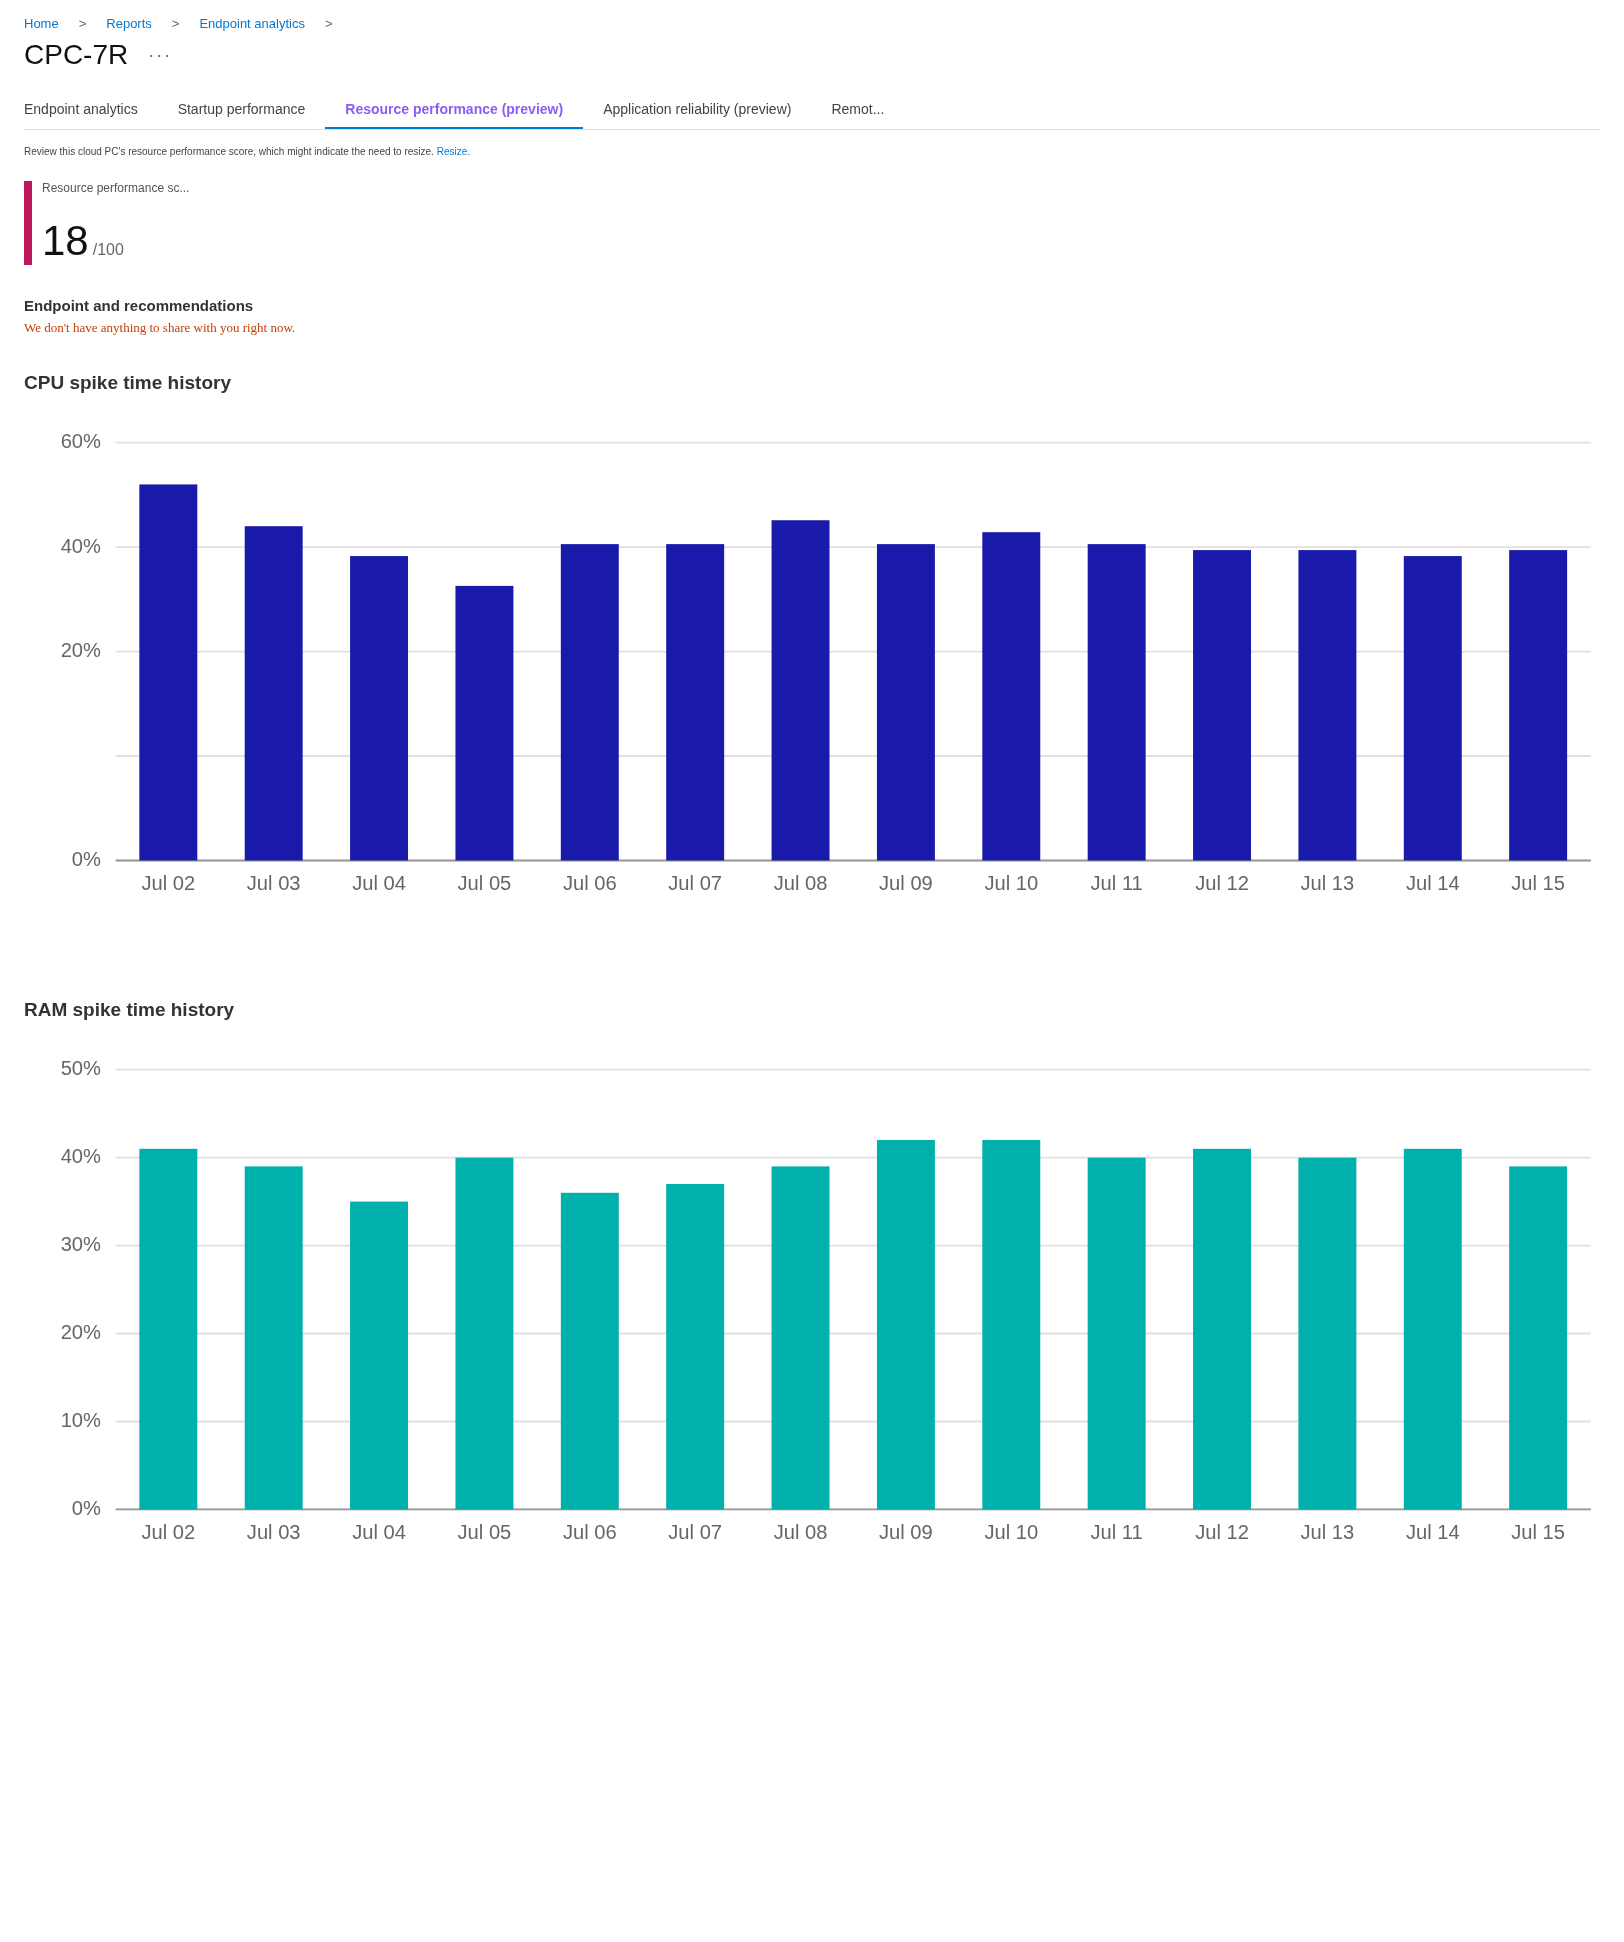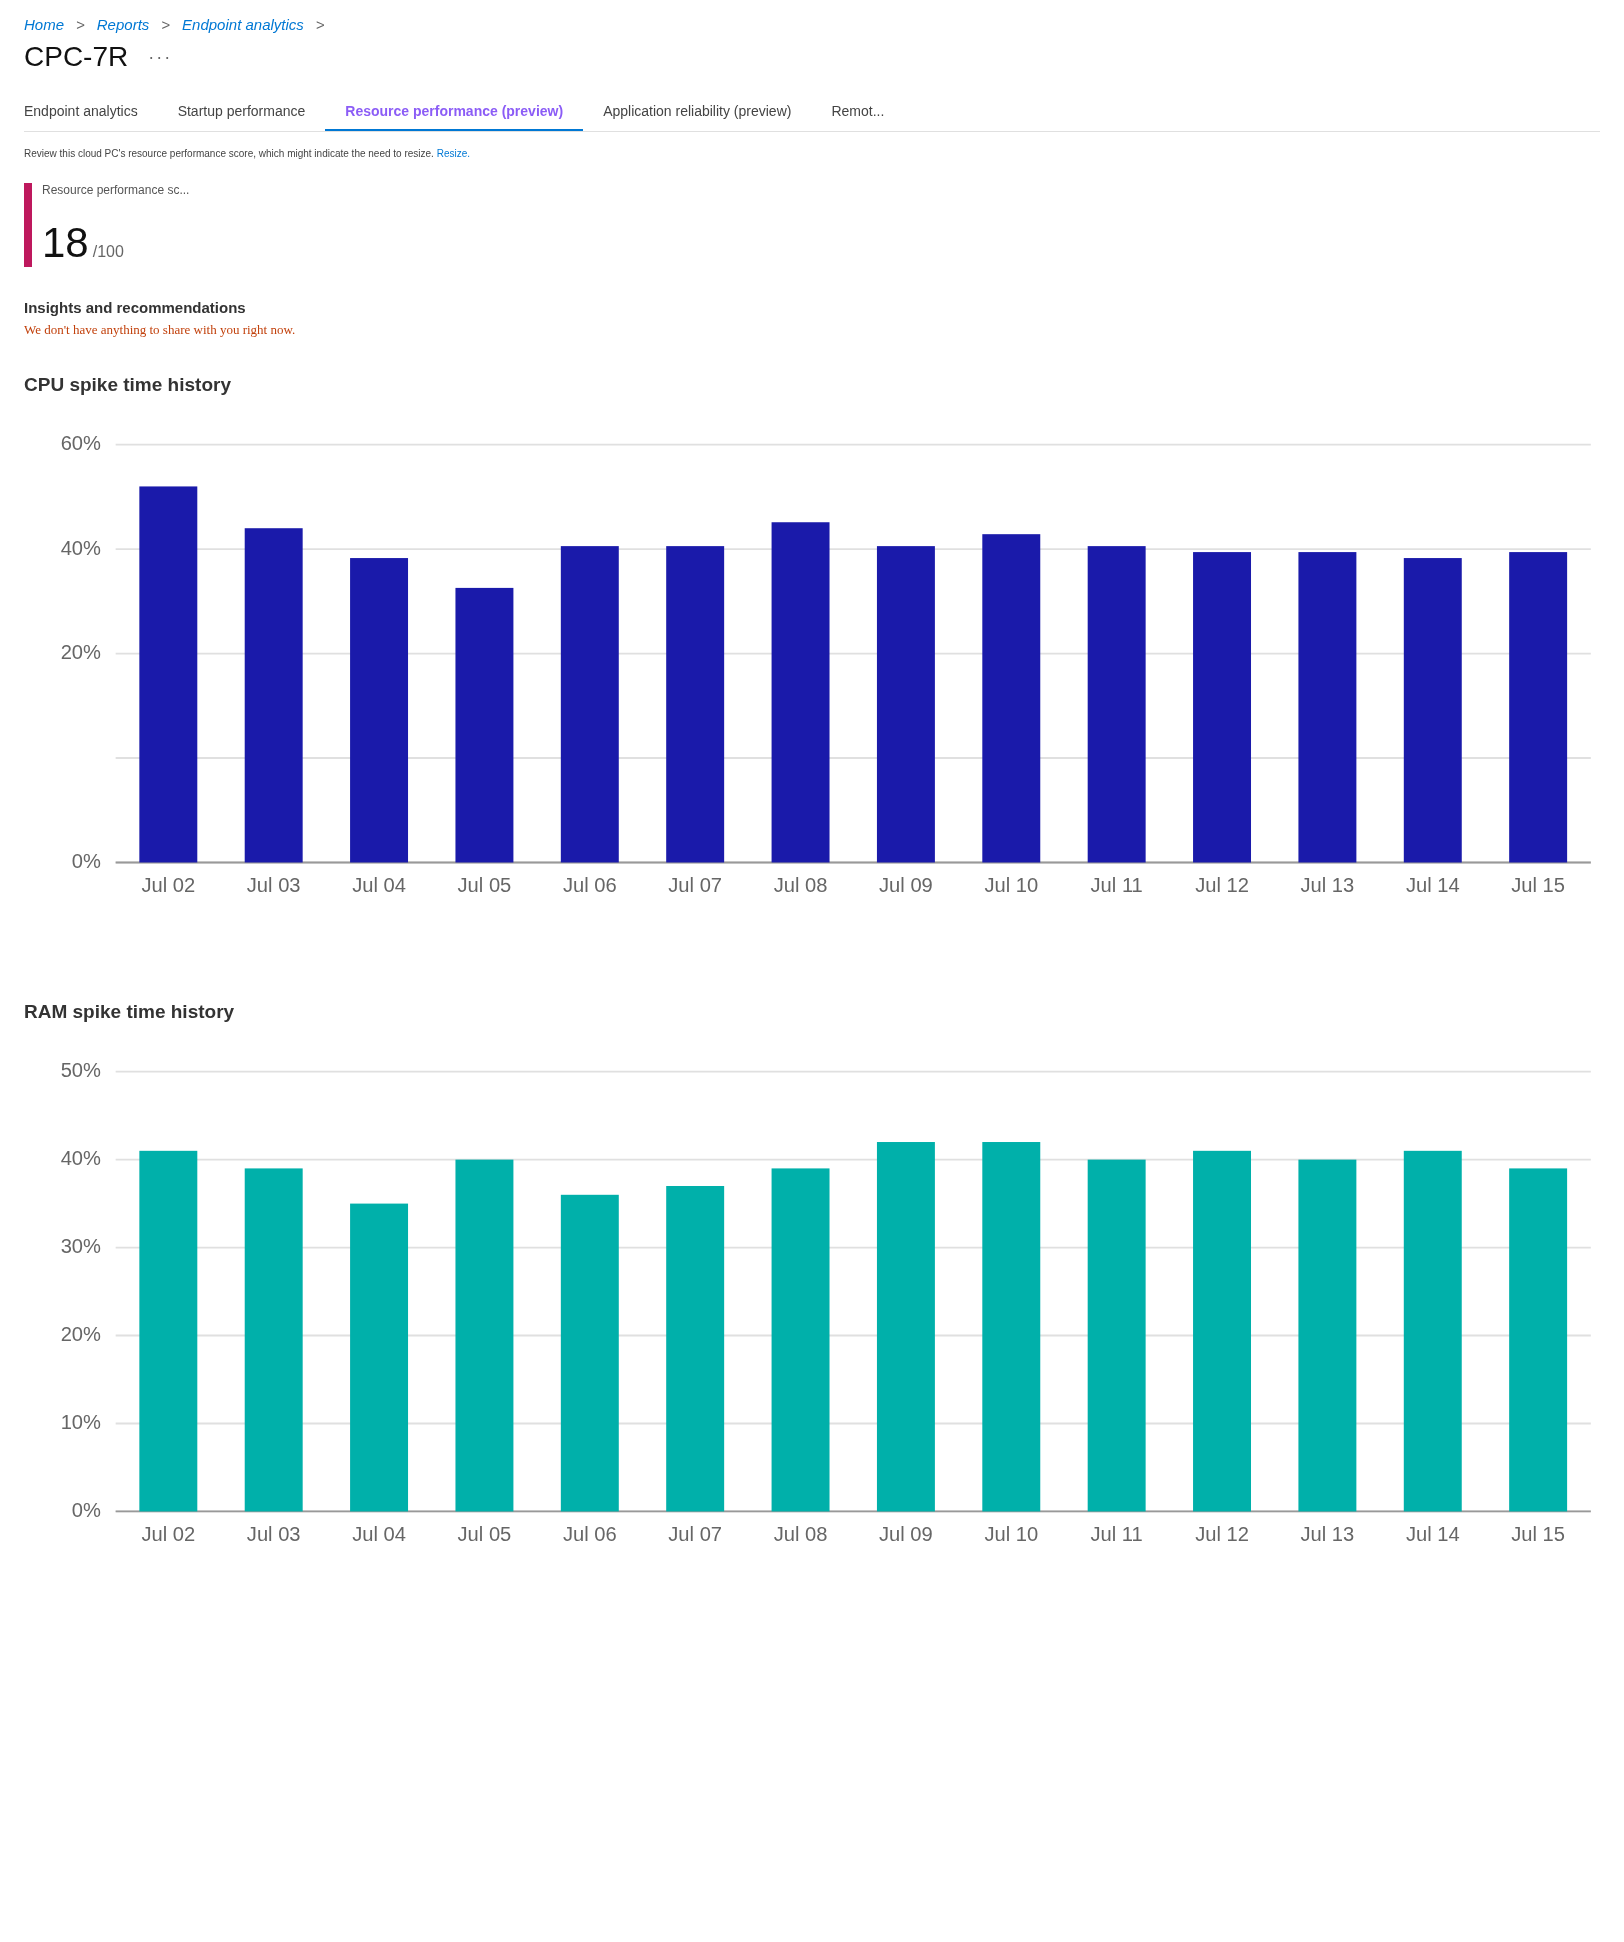--- a/index.html
+++ b/index.html
@@ -1,18 +1,18 @@
 <!DOCTYPE html>
 <html><head>
   <meta charset="utf-8">
   <style>
     * { box-sizing: border-box; margin: 0; padding: 0; }
     body { font-family: 'Segoe UI', Arial, sans-serif; font-size: 14px; color: #333; background: #fff; padding: 16px 24px; }
     
-    .breadcrumb { display: flex; align-items: center; gap: 12px; font-size: 15px; color: #0078d4; margin-bottom: 8px; font-style: italic; }
+    .breadcrumb { display: flex; align-items: center; gap: 20px; font-size: 13px; color: #0078d4; margin-bottom: 8px; }
     .breadcrumb-sep { color: #666; }
     .breadcrumb-item { color: #0078d4; cursor: pointer; }
     
     .page-title-row { display: flex; align-items: center; gap: 20px; margin-bottom: 20px; }
     .page-title { font-size: 28px; font-weight: 300; color: #111; }
     .page-menu-dots { font-size: 18px; color: #666; cursor: pointer; letter-spacing: 2px; }
     
     .tabs { display: flex; border-bottom: 1px solid #e0e0e0; margin-bottom: 16px; gap: 0; }
     .tab { padding: 10px 20px; cursor: pointer; font-size: 14px; color: #444; border-bottom: 2px solid transparent; white-space: nowrap; }
     .tab.active { color: #8b5cf6; font-weight: 600; border-bottom: 2px solid #0078d4; }
@@ -69,21 +69,21 @@
 
 <div class="score-section">
   <span class="score-label">Resource performance sc...</span>
   <div class="score-value-row">
     <span class="score-big">18</span>
     <span class="score-denom">/100</span>
   </div>
 </div>
 
 <div class="insights-section">
-  <div class="insights-title">Insights and recommendations</div>
+  <div class="insights-title">Endpoint and recommendations</div>
   <div class="insights-text">We don't have anything to share with you right now.</div>
 </div>
 
 <div class="chart-section">
   <div class="chart-title">CPU spike time history</div>
   <div class="chart-container">
     <svg class="chart-svg" viewBox="0 0 860 300" xmlns="http://www.w3.org/2000/svg">
 
       <line x1="50" y1="20" x2="855" y2="20" stroke="#e0e0e0" stroke-width="1"></line>
       <line x1="50" y1="77" x2="855" y2="77" stroke="#e0e0e0" stroke-width="1"></line>

